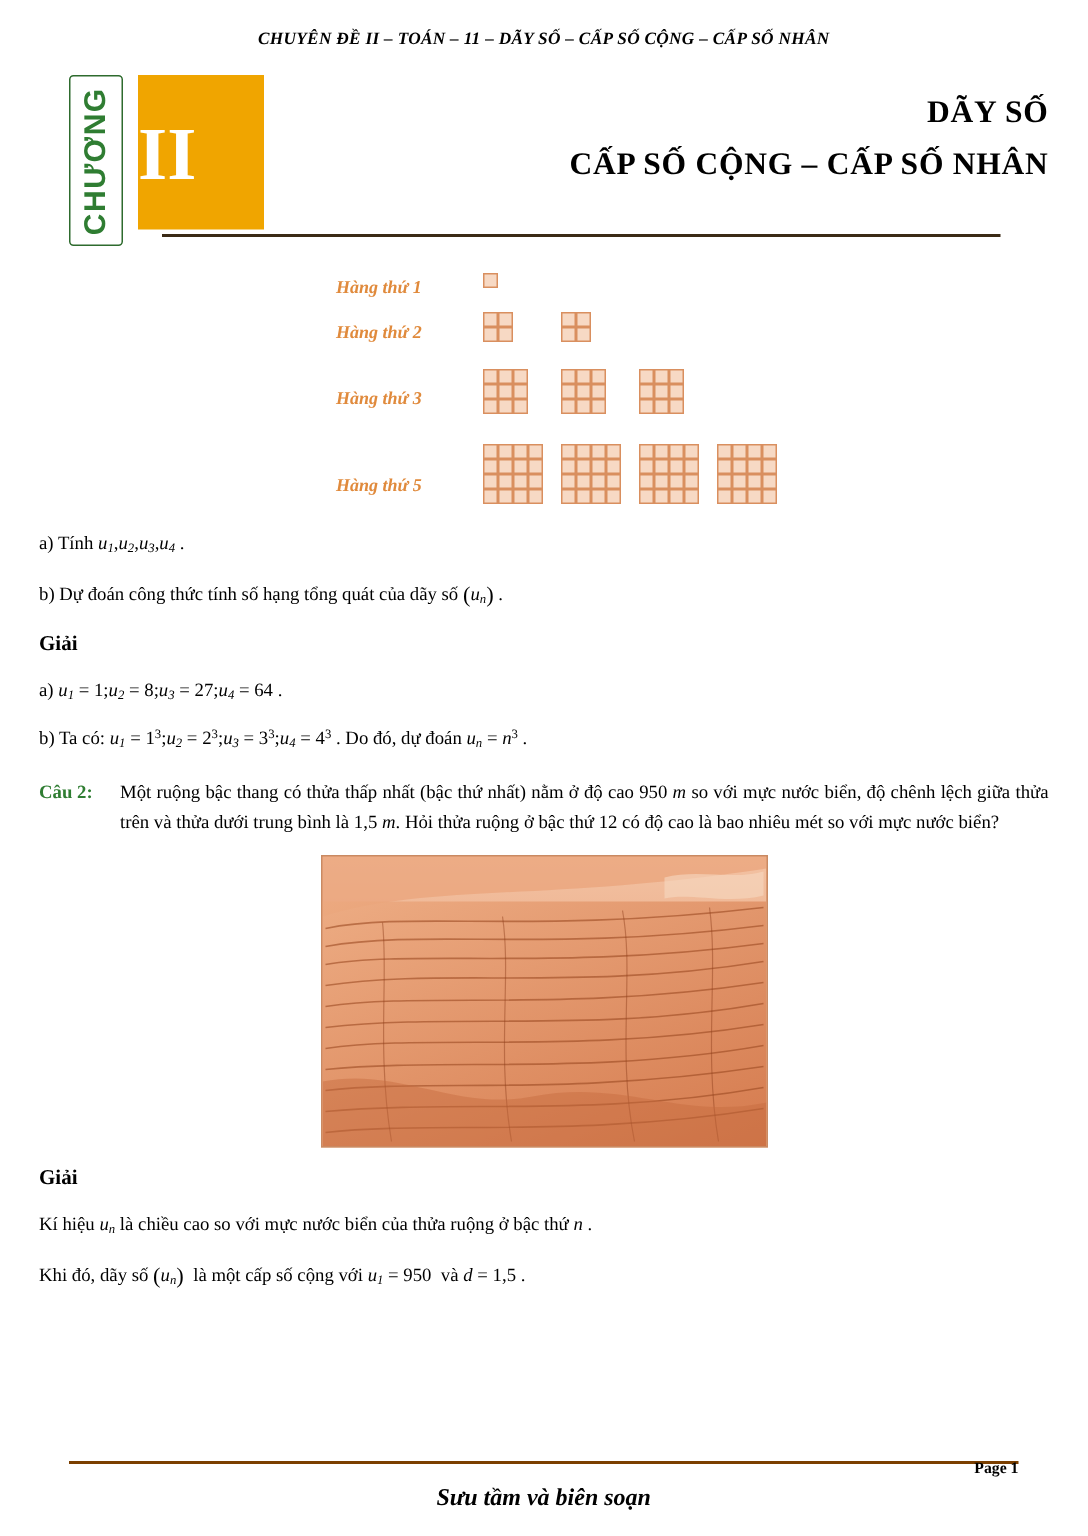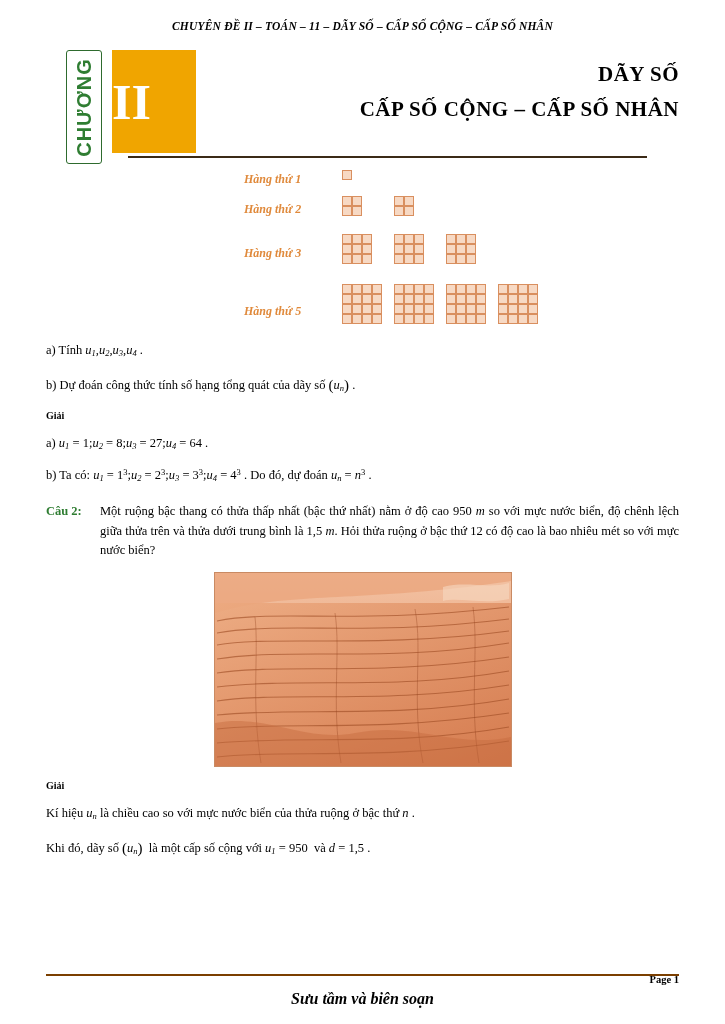--- a/index.html
+++ b/index.html
@@ -13,21 +13,21 @@
     font-family: "Liberation Serif", serif;
     color: #000000;
     position: relative;
     overflow: hidden;
   }
   .page {
     position: relative;
     width: 725px;
     height: 1024px;
     box-sizing: border-box;
-    padding: 0 46px;
+    padding: 0 26px;
   }
 
   
   .doc-header {
     text-align: center;
     font-style: italic;
     font-weight: bold;
     font-size: 11.5px;
     letter-spacing: .2px;
     padding-top: 20px;
@@ -134,34 +134,34 @@
     text-align: justify;
   }
   .sub-line {
     margin-top: 12px;
     font-size: 12.5px;
     line-height: 1.6;
   }
   .giai {
     font-weight: bold;
     margin-top: 13px;
-    font-size: 10px;
+    font-size: 14px;
   }
   .body-indent {
   }
 
   
   .mvar { font-style: italic; }
   .msub { font-size: 8.5px; vertical-align: -0.25em; font-style: italic;}
   .msup { font-size: 8.5px; vertical-align: 0.45em; }
   .paren-big { font-size: 15px; vertical-align: -0.08em; }
 
   
   .fig-squares {
-    margin: 2px 0 0 0;
+    margin: 14px 0 0 0;
     position: relative;
     height: 160px;
   }
   .row-label {
     position: absolute;
     color: #e08a3c;
     font-style: italic;
     font-weight: bold;
     font-size: 12px;
     font-family: "Liberation Serif", serif;

